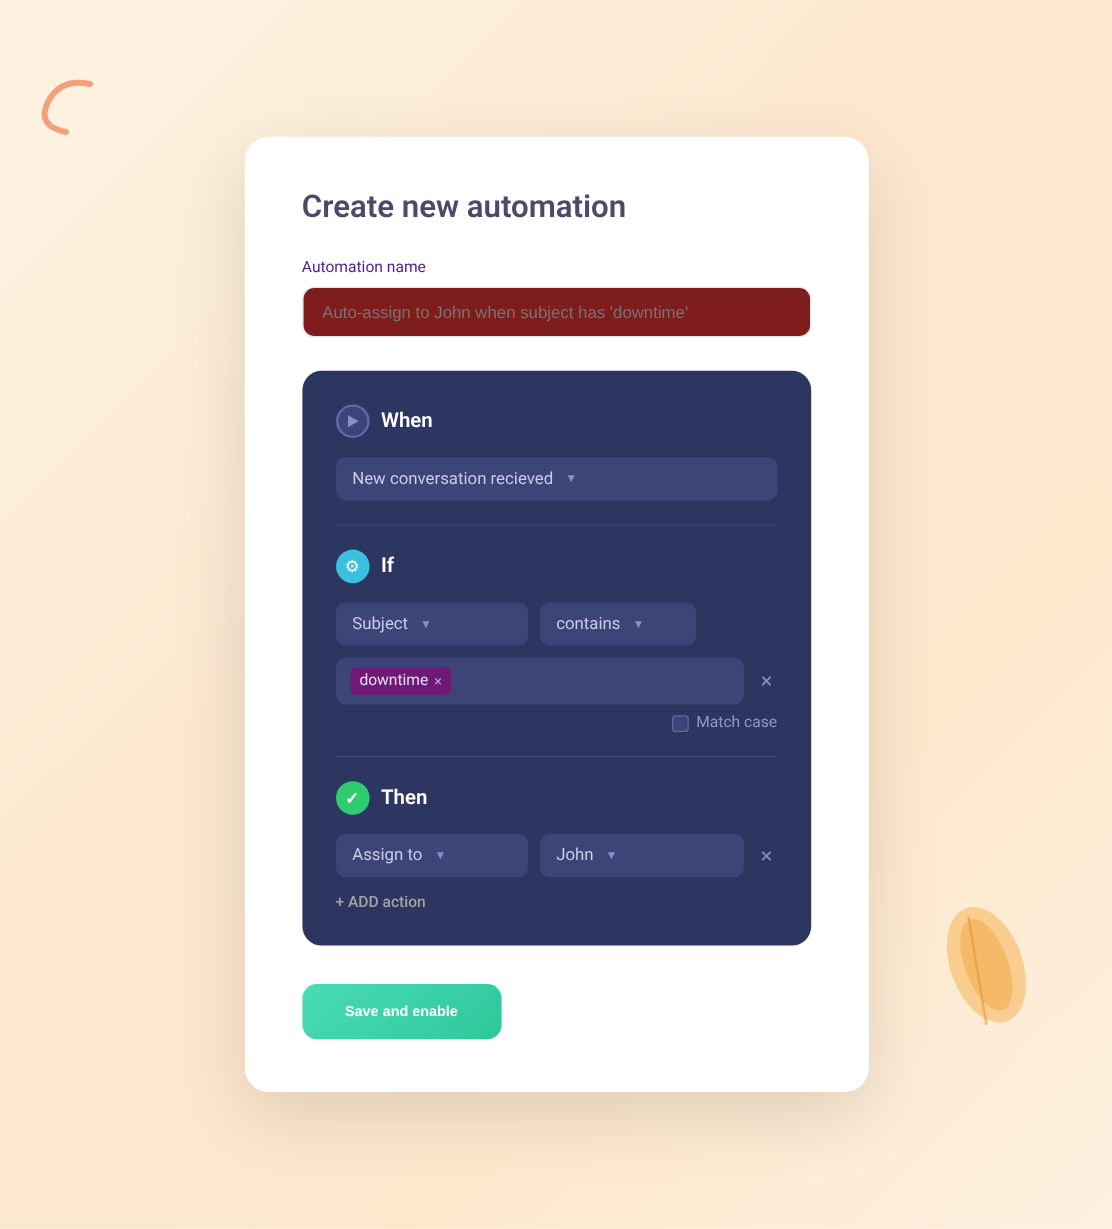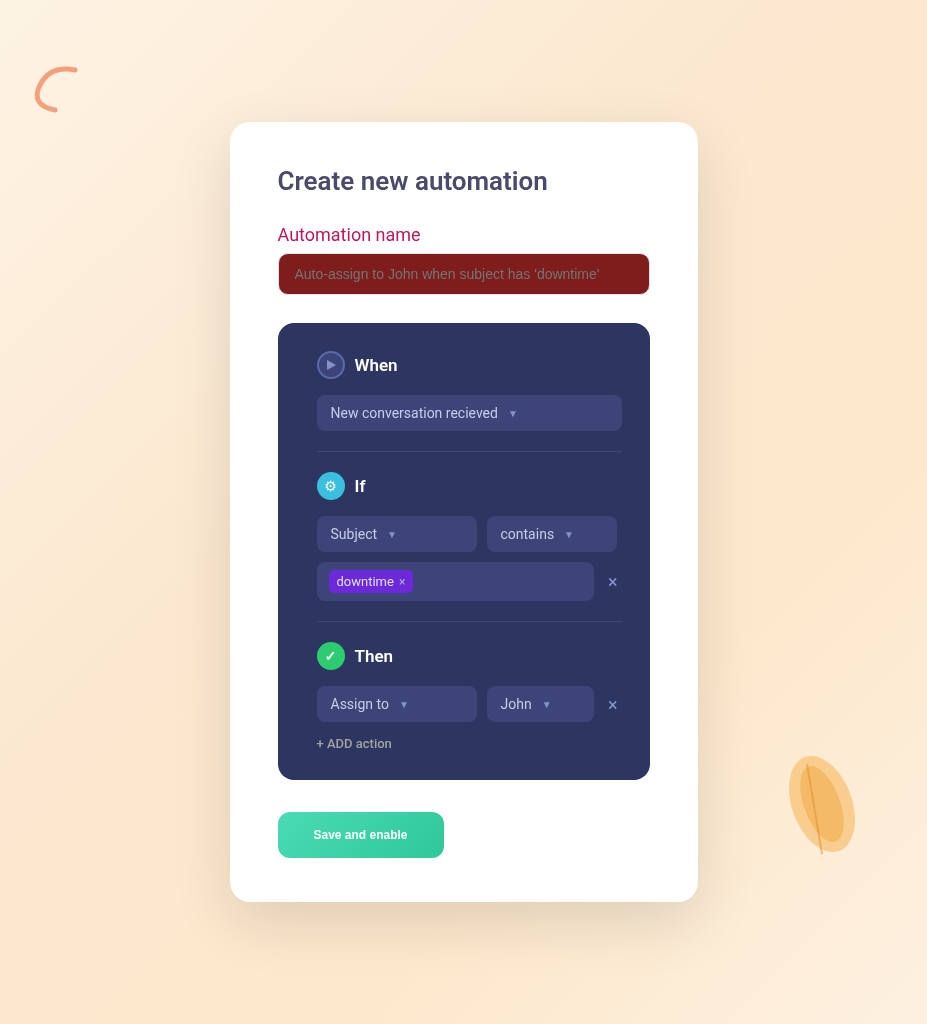--- a/index.html
+++ b/index.html
@@ -32,55 +32,55 @@
       bottom: 160px;
       right: 60px;
       width: 90px;
       height: 120px;
     }
 
     .card {
       background: #ffffff;
       border-radius: 20px;
       padding: 44px 48px 44px 48px;
-      width: 468px;
+      width: 520px;
       box-shadow: 0 20px 60px rgba(0,0,0,0.12);
       position: relative;
       z-index: 2;
     }
 
     .page-title {
       font-size: 26px;
       font-weight: 600;
       color: #4a4a6a;
       margin-bottom: 28px;
     }
 
     .field-label {
-      font-size: 18px;
-      color: #be185d;
+      font-size: 13px;
+      color: #4c1d95;
       margin-bottom: 8px;
     }
 
     .automation-name-input {
       width: 100%;
       border: 1.5px solid #e0e0f0;
       border-radius: 10px;
       padding: 12px 16px;
       font-size: 14px;
       color: #aaaacc;
       outline: none;
       background: #7f1d1d;
       margin-bottom: 28px;
     }
 
     .automation-panel {
       background: #2d3561;
       border-radius: 16px;
-      padding: 28px 28px 28px 39px;
+      padding: 28px 28px 28px 28px;
       margin-bottom: 32px;
     }
 
     .section-header {
       display: flex;
       align-items: center;
       gap: 10px;
       margin-bottom: 16px;
     }
 
@@ -163,21 +163,21 @@
       background: #3d4578;
       border-radius: 8px;
       padding: 8px 12px;
       display: flex;
       align-items: center;
       gap: 6px;
       flex: 1;
     }
 
     .tag {
-      background: #6d28d9;
+      background: #701a75;
       border-radius: 5px;
       padding: 4px 8px;
       color: #dde0ff;
       font-size: 13px;
       display: flex;
       align-items: center;
       gap: 5px;
     }
 
     .tag-close {
@@ -325,20 +325,24 @@
       <div class="tag-input">
         <div class="tag">
           <span>downtime</span>
           <span class="tag-close">×</span>
         </div>
       </div>
 
       <span class="row-close">×</span>
     </div>
 
+    <div class="match-case-row">
+      <div class="match-case-checkbox"></div>
+      <span class="match-case-label">Match case</span>
+    </div>
 
     <hr class="section-divider">
 
     
     <div class="section-header">
       <div class="section-icon icon-then">
         <span class="check-text">✓</span>
       </div>
       <span class="section-label">Then</span>
     </div>

